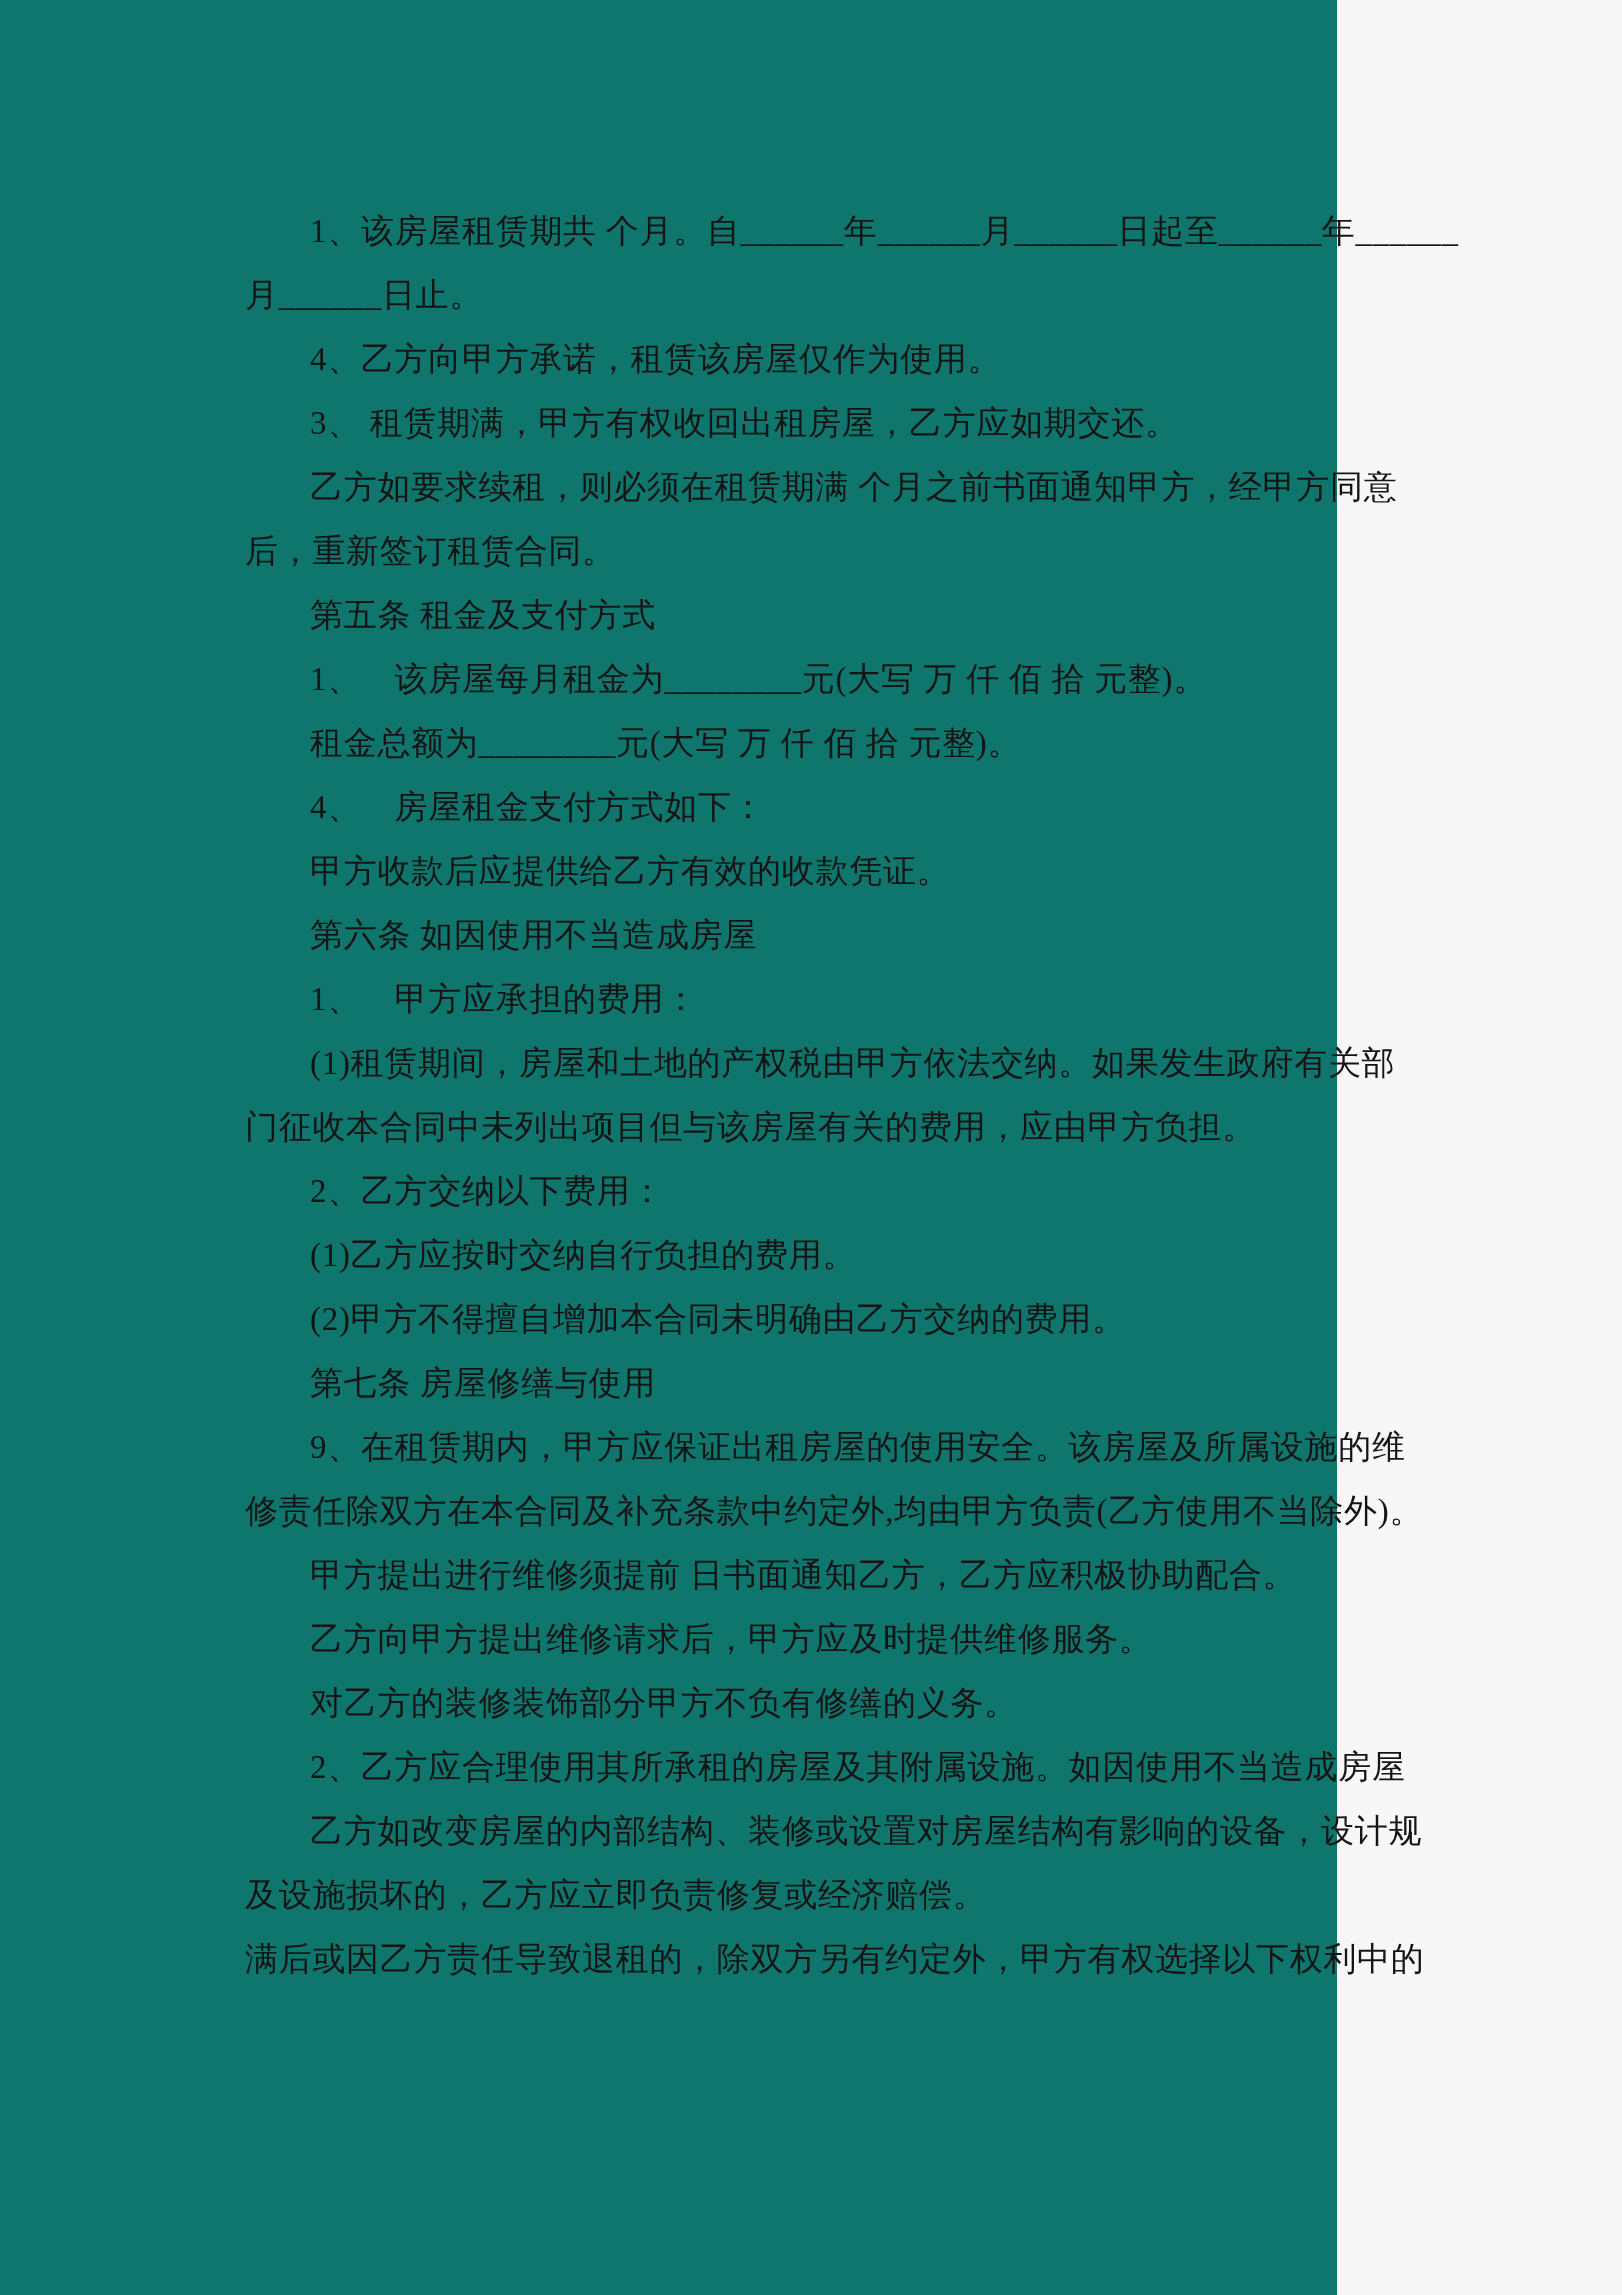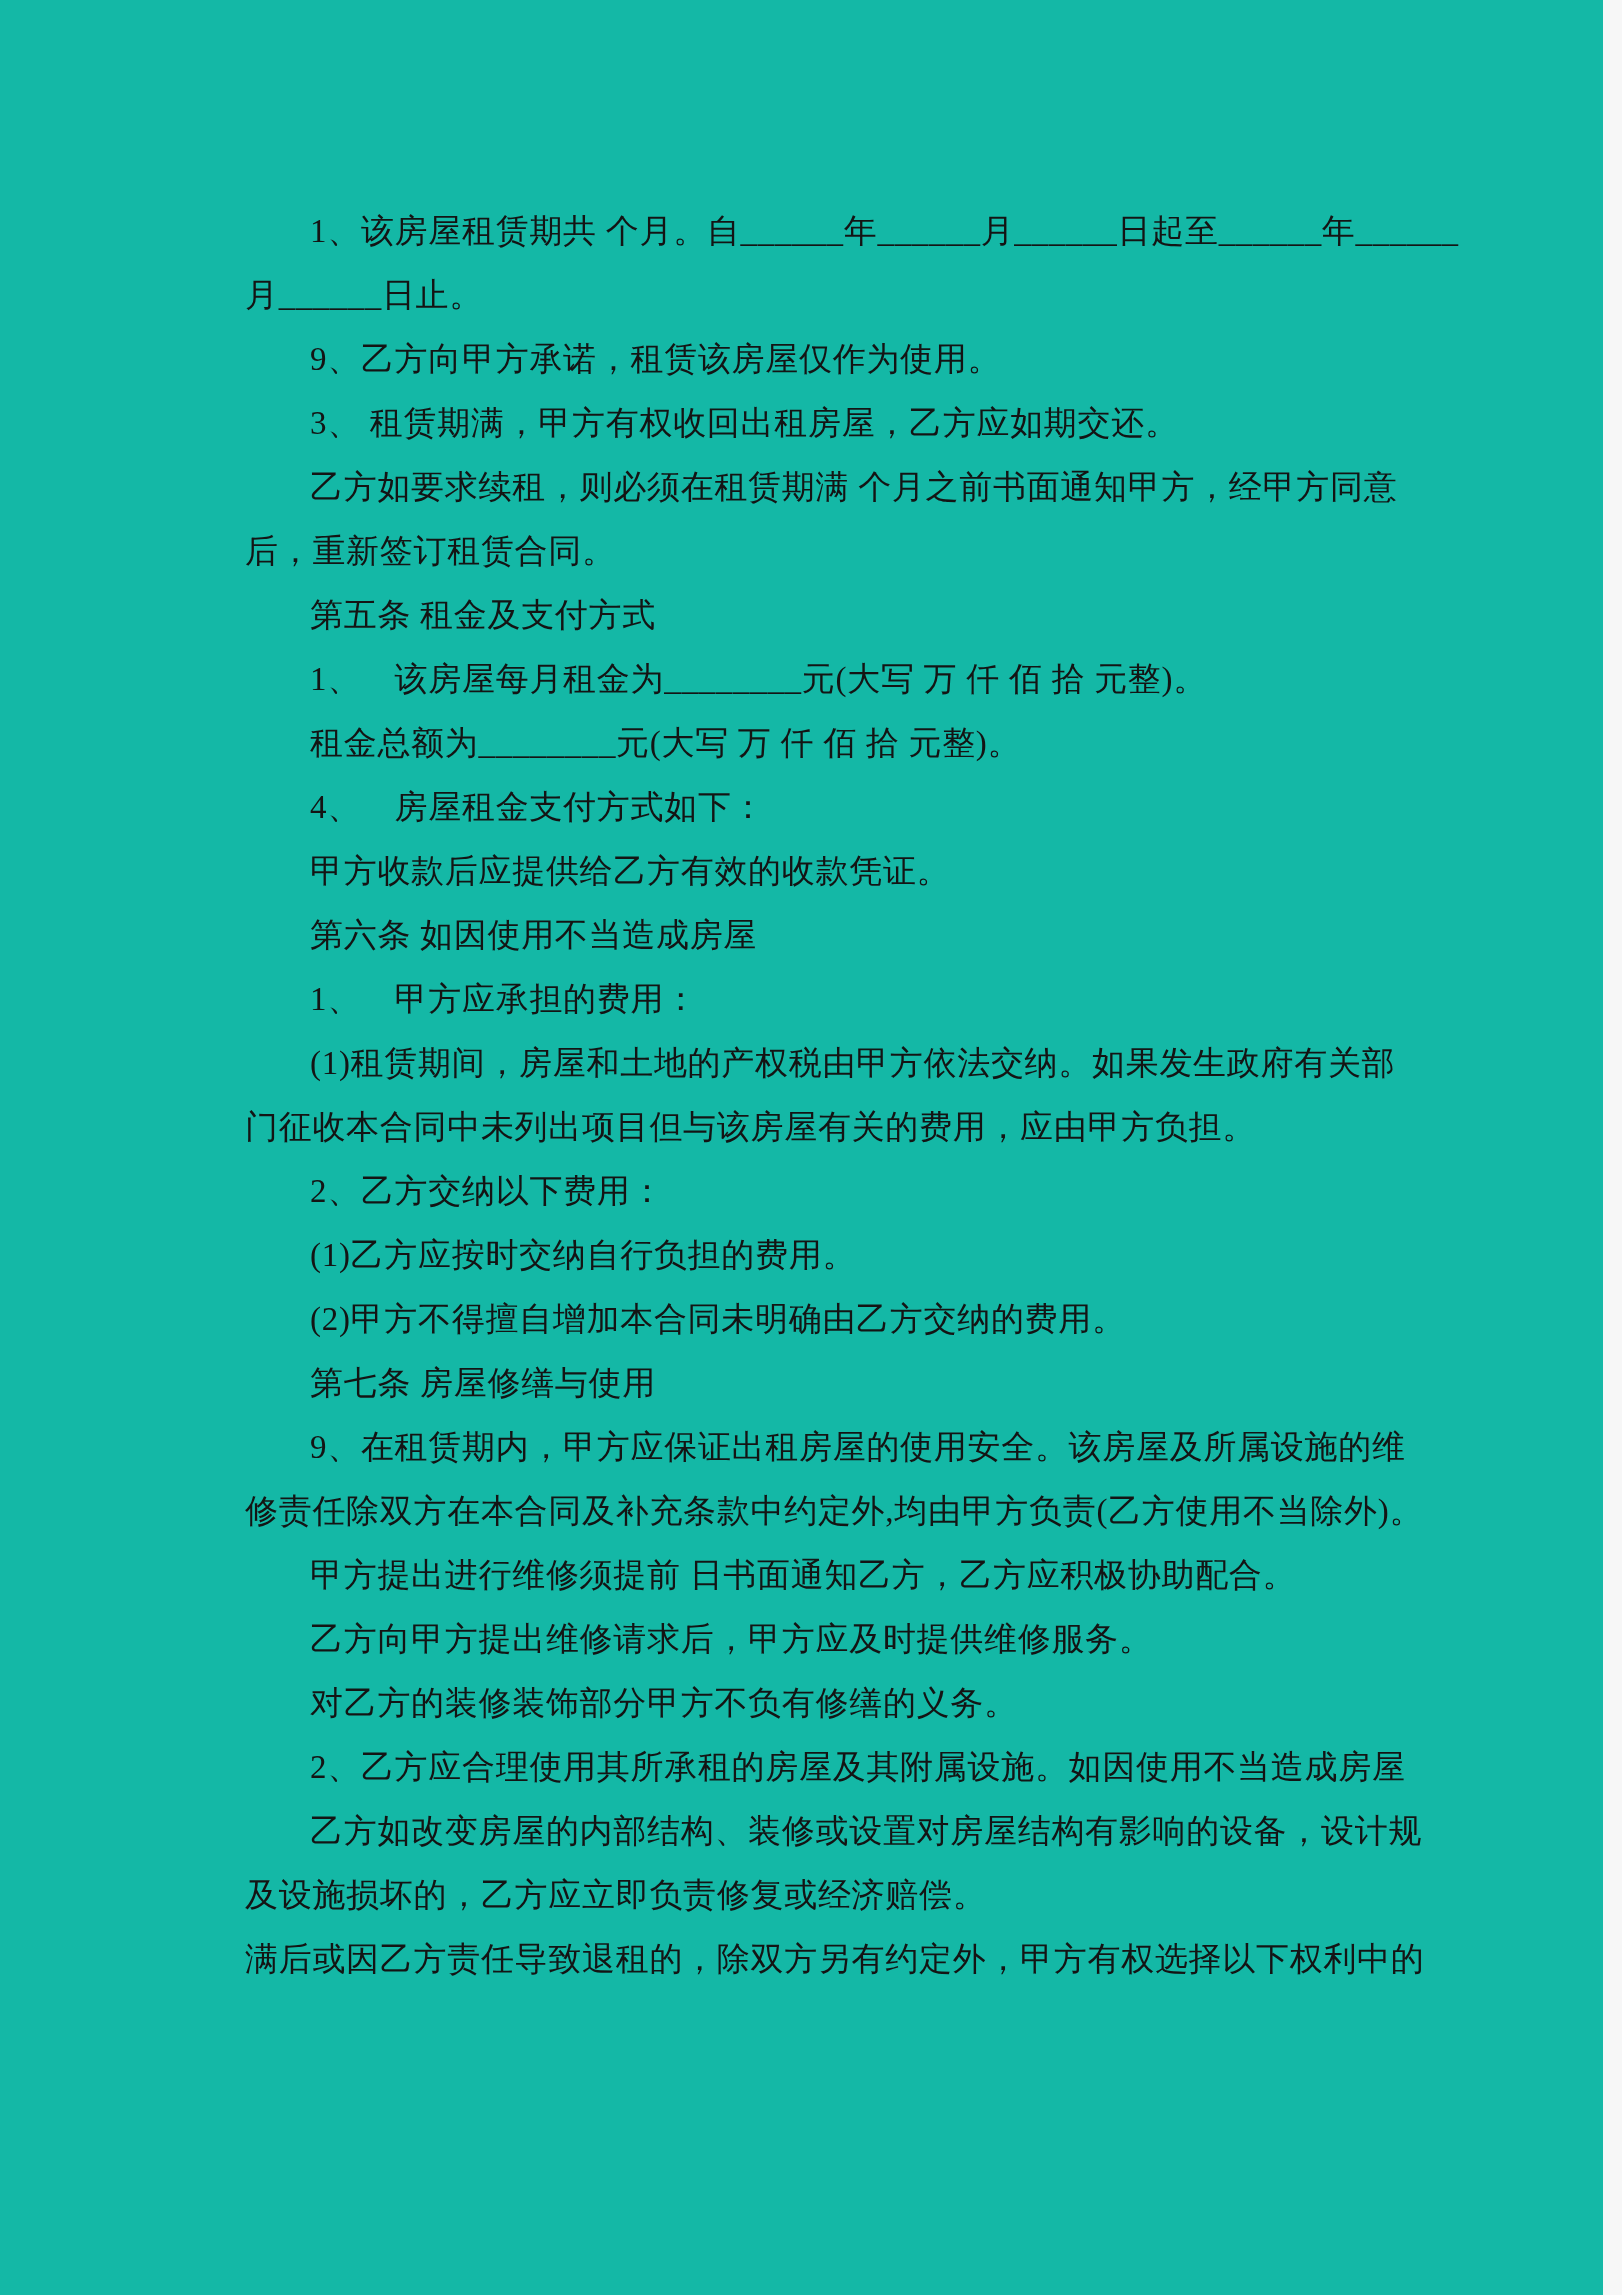--- a/index.html
+++ b/index.html
@@ -8,23 +8,24 @@
     padding: 0;
   }
   body {
     width: 1623px;
     height: 2295px;
     background: #f7f7f7;
     overflow: hidden;
   }
   .page {
     position: relative;
-    width: 1603px;
+    width: 1291px;
     height: 2295px;
-    background: #14b8a6;
+    background: #0f766e;
+    padding-left: 46px;
   }
   .doc {
     position: absolute;
     left: 245px;
     top: 199px;
     width: 1158px;
   }
   .line {
     font-family: "Liberation Serif", "DejaVu Serif", serif;
     font-size: 33px;
@@ -37,21 +38,21 @@
     padding-left: 65px;
   }
 </style>
 </head>
 <body style="background: rgb(247, 247, 247);">
 
 <div class="page">
   <div class="doc" style="color: rgb(20, 20, 20);">
       <div class="line indent">1、该房屋租赁期共 个月。自______年______月______日起至______年______</div>
       <div class="line">月______日止。</div>
-      <div class="line indent">9、乙方向甲方承诺，租赁该房屋仅作为使用。</div>
+      <div class="line indent">4、乙方向甲方承诺，租赁该房屋仅作为使用。</div>
       <div class="line indent">3、 租赁期满，甲方有权收回出租房屋，乙方应如期交还。</div>
       <div class="line indent">乙方如要求续租，则必须在租赁期满 个月之前书面通知甲方，经甲方同意</div>
       <div class="line">后，重新签订租赁合同。</div>
       <div class="line indent">第五条 租金及支付方式</div>
       <div class="line indent">1、　该房屋每月租金为________元(大写 万 仟 佰 拾 元整)。</div>
       <div class="line indent">租金总额为________元(大写 万 仟 佰 拾 元整)。</div>
       <div class="line indent">4、　房屋租金支付方式如下：</div>
       <div class="line indent">甲方收款后应提供给乙方有效的收款凭证。</div>
       <div class="line indent">第六条 如因使用不当造成房屋</div>
       <div class="line indent">1、　甲方应承担的费用：</div>

